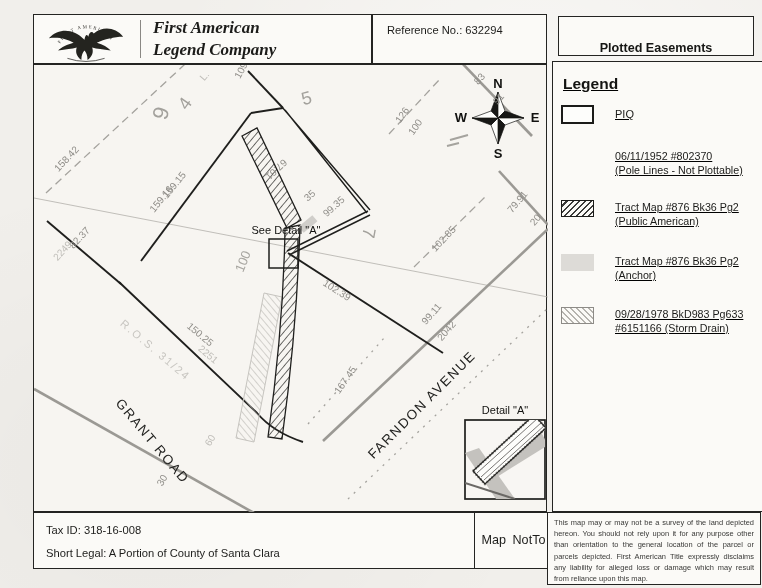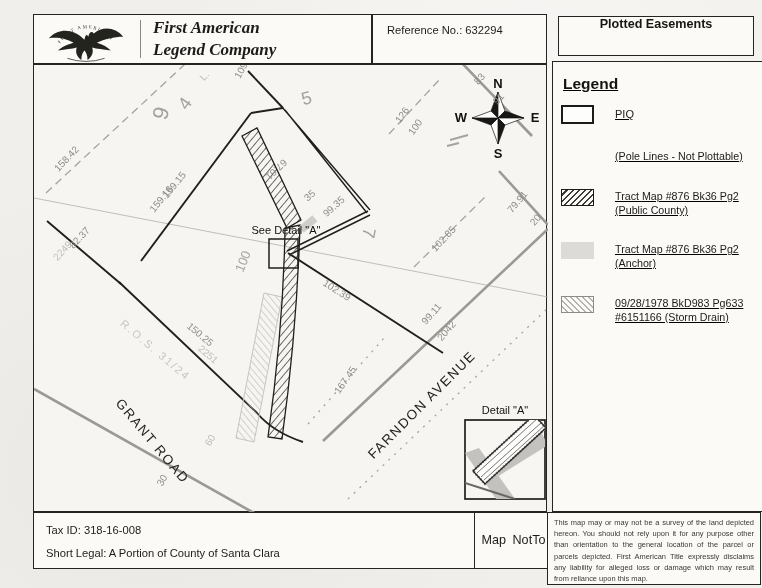--- a/index.html
+++ b/index.html
@@ -13,21 +13,21 @@
   
   #logo-box{left:33px;top:14px;width:339px;height:50px;display:flex;align-items:center;}
   #logo-box svg{margin-left:8px;flex:0 0 auto;}
   .logo-divider{width:1px;height:38px;background:#8a8884;margin:0 12px 0 10px;}
   .company-name{font-family:"Liberation Serif",serif;font-style:italic;font-weight:700;
     font-size:17px;line-height:1.3;color:#1c1c1a;}
   #ref-box{left:372px;top:14px;width:175px;height:50px;padding:9px 0 0 14px;font-size:11.2px;color:#1d1d1b;}
   #ref-box div{margin-bottom:9px;}
 
   
-  #plotted-box{left:558px;top:16px;width:196px;height:40px;display:flex;align-items:flex-start;justify-content:center;
+  #plotted-box{left:558px;top:16px;width:196px;height:40px;display:flex;align-items:flex-end;justify-content:center;
     font-weight:700;font-size:12.6px;color:#161614;}
   #legend-box{left:552px;top:61px;width:228px;height:451px;text-decoration:underline;}
   .legend-heading{margin:13px 0 0 10px;font-weight:700;font-size:15.5px;color:#141412;}
   .legend-row{display:flex;align-items:flex-start;margin-left:8px;column-gap:21px;}
   .sw{flex:0 0 auto;width:33px;height:17px;margin-top:1px;box-sizing:border-box;}
   .sw-piq{background:#fdfdfb;border:2.6px solid #1b1b19;height:19px;}
   .sw-none{visibility:hidden;}
   .sw-pu{border:1.8px solid #1b1b19;background:repeating-linear-gradient(135deg,rgba(0,0,0,0) 0 2.8px,#3c3c3a 2.8px 4.3px);}
   .sw-anchor{background:#dddbd7;}
   .sw-sd{border:1px solid #8d8b87;background:repeating-linear-gradient(45deg,rgba(0,0,0,0) 0 3.1px,#b5b3ae 3.1px 4.3px);}
@@ -89,28 +89,29 @@
 
   <div id="legend-box" class="box">
     <div class="legend-heading">Legend</div>
     <div class="legend-row" style="margin-top:11px;">
       <div class="sw sw-piq"></div>
       <div class="piq-label">PIQ</div>
     </div>
     <div class="legend-row" style="margin-top:24px;">
       <div class="sw sw-none"></div>
       <div class="txt">
+        <div>06/11/1952 #802370</div>
         <div>(Pole Lines - Not Plottable)</div>
       </div>
     </div>
     <div class="legend-row" style="margin-top:22px;">
       <div class="sw sw-pu"></div>
       <div class="txt">
         <div>Tract Map #876 Bk36 Pg2</div>
-        <div>(Public County)</div>
+        <div>(Public American)</div>
       </div>
     </div>
     <div class="legend-row" style="margin-top:24px;">
       <div class="sw sw-anchor"></div>
       <div class="txt">
         <div>Tract Map #876 Bk36 Pg2</div>
         <div>(Anchor)</div>
       </div>
     </div>
     <div class="legend-row" style="margin-top:24px;">

